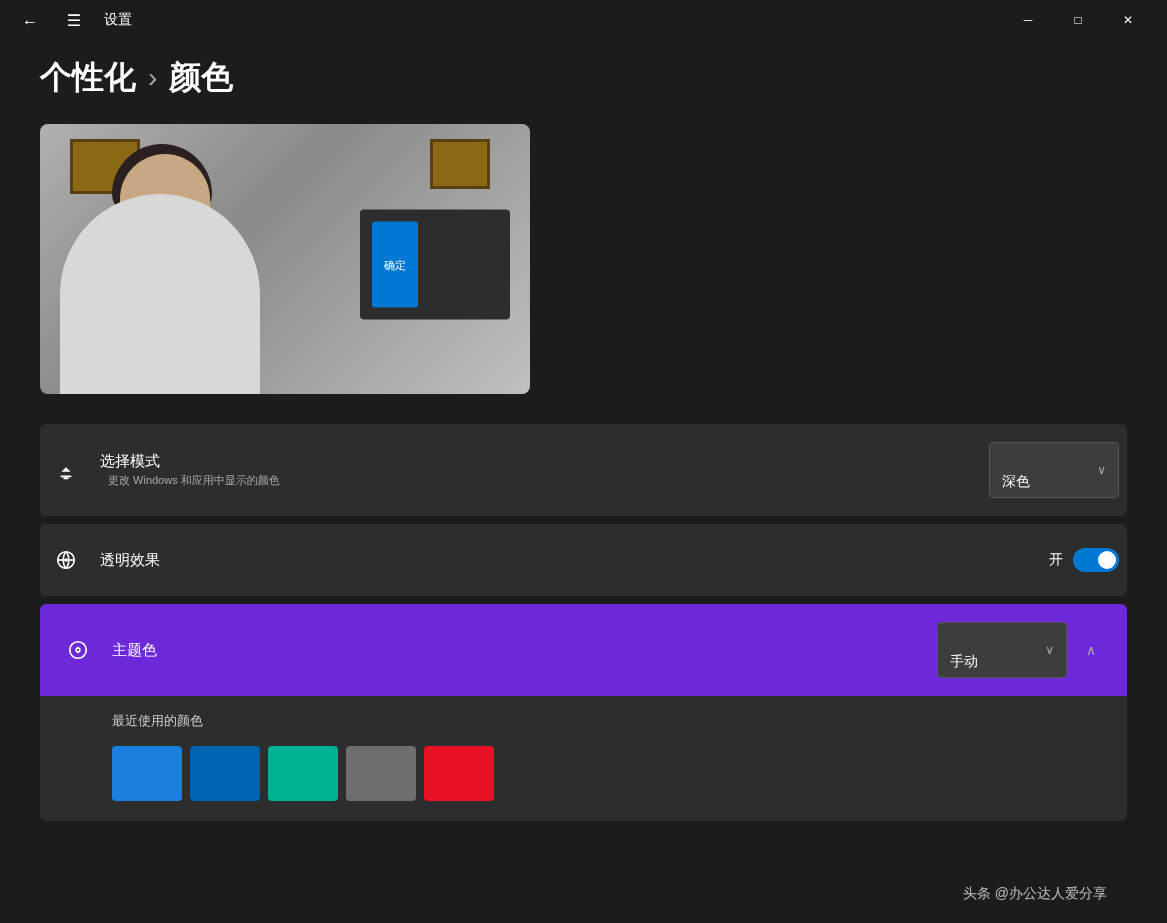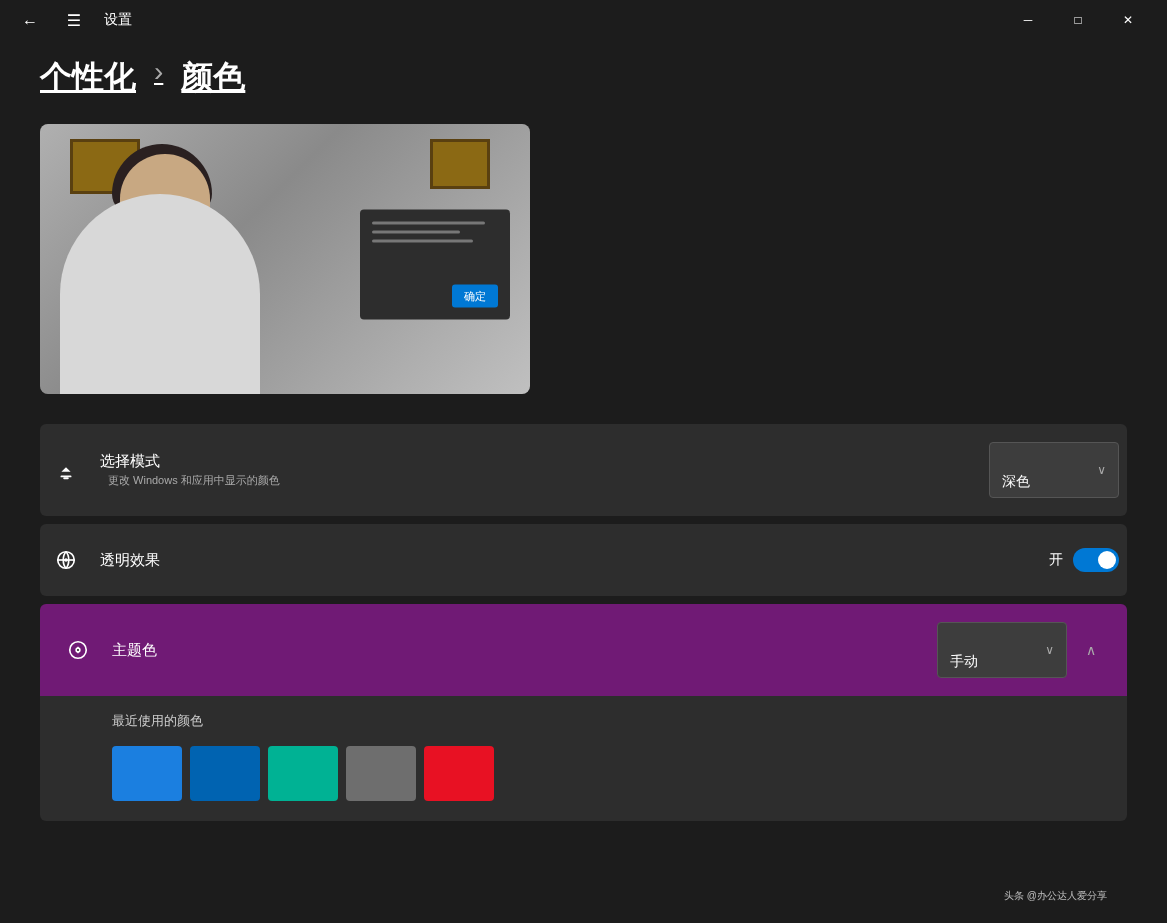--- a/index.html
+++ b/index.html
@@ -69,23 +69,22 @@
       font-size: 16px;
     }
 
     
     .page-heading {
       padding: 16px 40px 24px 40px;
       font-size: 32px;
       font-weight: 600;
       color: #ffffff;
       display: flex;
-      align-items: flex-start;
-      gap: 18px;
-      text-decoration: underline;
+      align-items: center;
+      gap: 12px;
     }
     .page-heading .separator {
       font-weight: 300;
       color: #aaa;
       font-size: 28px;
     }
 
     
     .preview-container {
       margin: 0 40px 30px 40px;
@@ -129,22 +128,21 @@
       position: absolute;
       right: 20px;
       top: 50%;
       transform: translateY(-45%);
       width: 150px;
       height: 110px;
       background: #2d2d2d;
       border-radius: 4px;
       padding: 12px;
       display: flex;
-      flex-direction: column;
-      justify-content: space-between;
+      flex-direction: row;
     }
     .dialog-lines {
       display: flex;
       flex-direction: column;
       gap: 6px;
     }
     .dialog-line {
       height: 3px;
       background: #777;
       border-radius: 2px;
@@ -259,21 +257,21 @@
       height: 18px;
       background: white;
       border-radius: 50%;
     }
 
     
     .theme-row {
       display: flex;
       align-items: center;
       padding: 18px 20px;
-      background: #701a75;
+      background: #6d28d9;
       border-radius: 6px 6px 0 0;
       margin-bottom: 0;
     }
     .theme-row-expanded {
       background: #2d2d2d;
       border-radius: 0 0 6px 6px;
       padding: 16px 20px 20px 72px;
       margin-bottom: 0;
     }
     .recent-colors-label {
@@ -302,21 +300,21 @@
       cursor: pointer;
       color: #aaa;
       font-size: 14px;
     }
 
     
     .watermark {
       position: absolute;
       bottom: 20px;
       right: 60px;
-      font-size: 10px;
+      font-size: 14px;
       color: rgba(255,255,255,0.7);
       font-weight: 500;
     }
 
     
     .preview-person {
       position: absolute;
       left: 0;
       top: 0;
       width: 58%;

